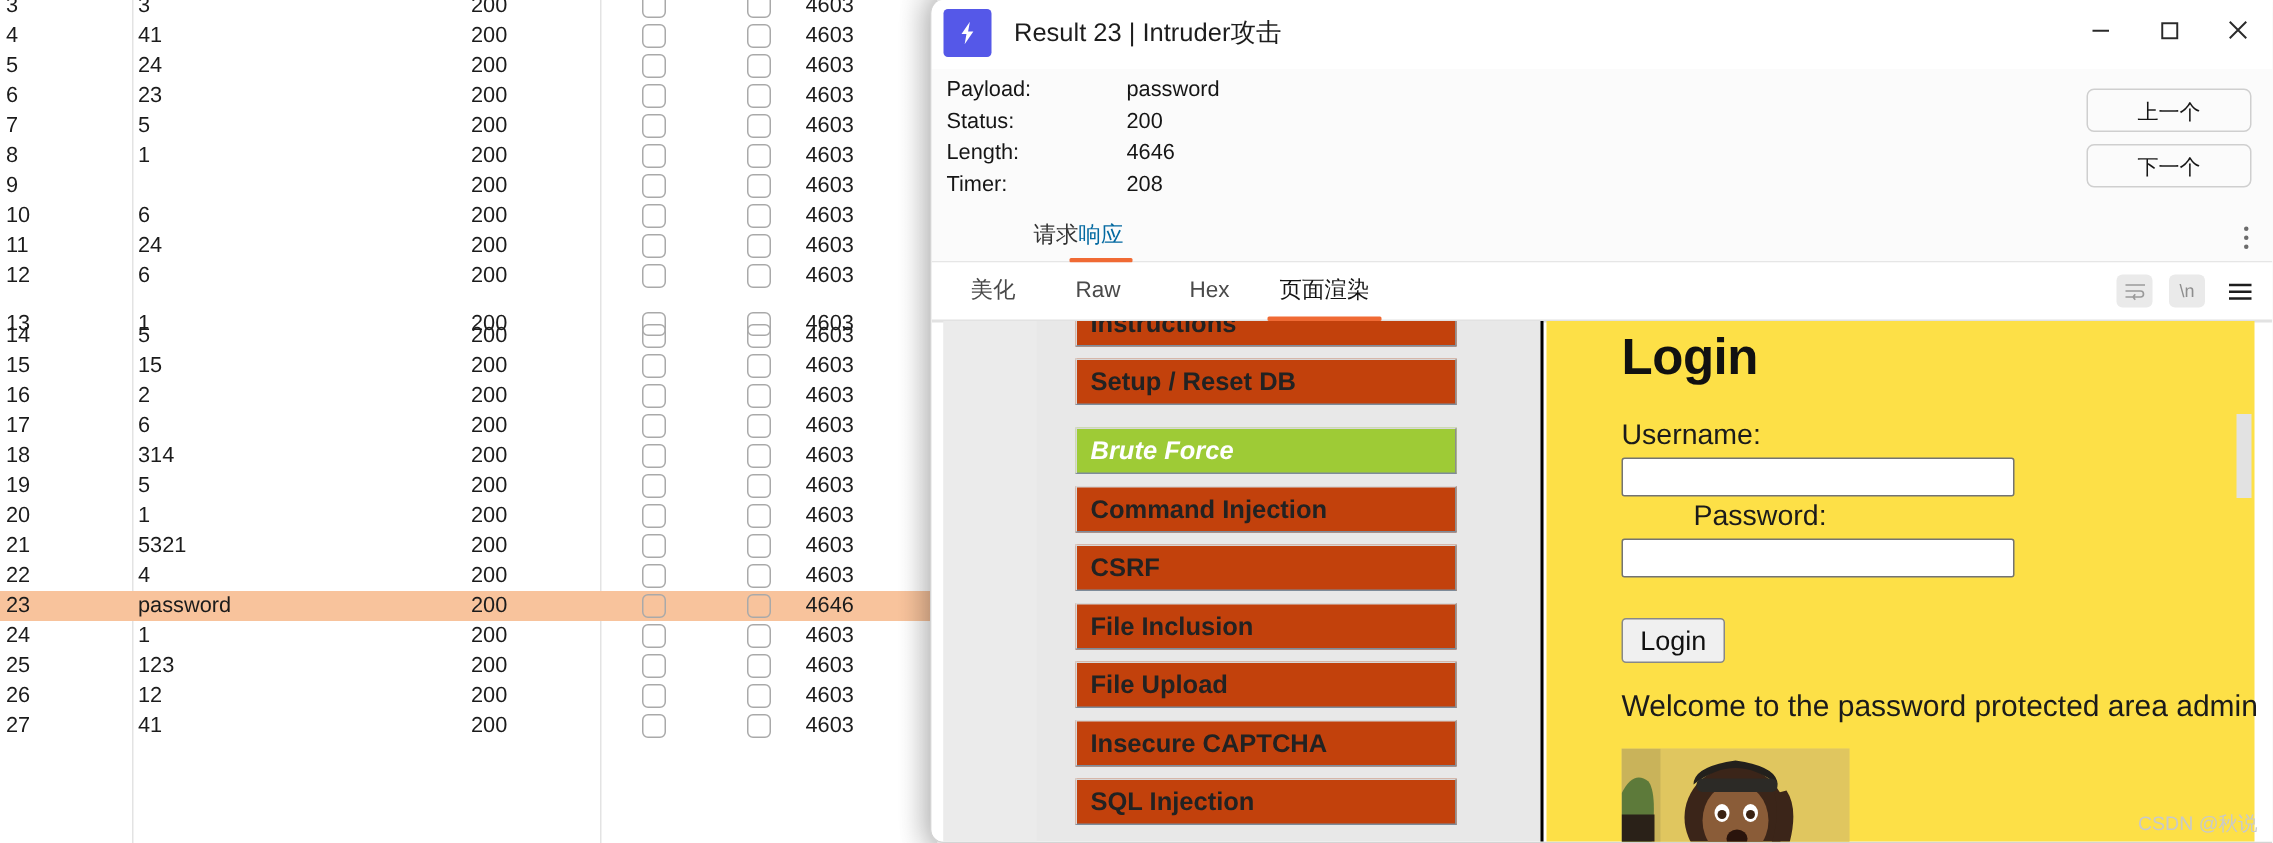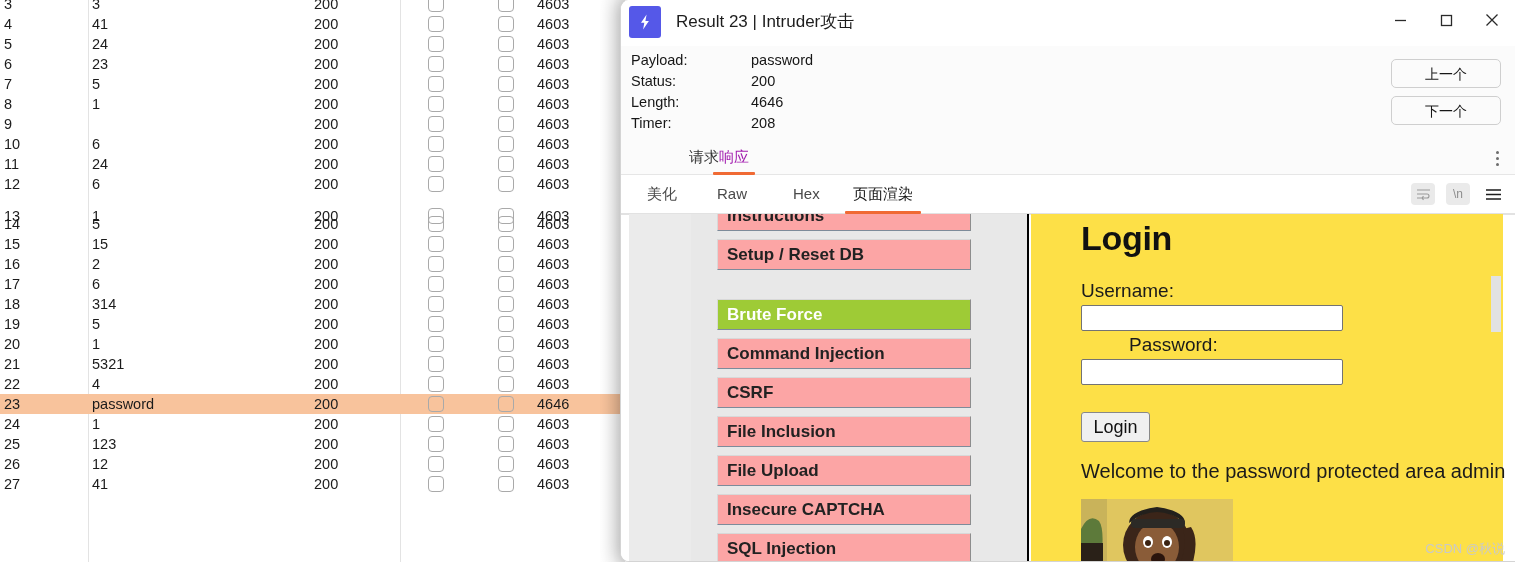--- a/index.html
+++ b/index.html
@@ -129,21 +129,21 @@
     border-bottom: 1px solid #e6e6e6;
   }
   .mtab {
     position: absolute; top: 0;
     height: 33px; line-height: 30px;
     font-size: 15px; color: #343434;
     cursor: pointer;
   }
   .mtab.t0 { left: 20px; margin-left: 48px; }
   .mtab.t1 { left: 98px; }
-  .mtab.active { color: #a21caf; }
+  .mtab.active { color: #0369a1; }
   .mtab.active::after {
     content: ""; position: absolute; left: -6px; right: -6px; bottom: 0;
     height: 3px; background: #f06a34; border-radius: 1px;
   }
   .kebab {
     position: absolute; right: 10px; top: 5px;
     width: 16px; height: 22px;
     display: flex; flex-direction: column; align-items: center; justify-content: center; gap: 3px;
     cursor: pointer;
   }
@@ -205,34 +205,34 @@
     background: #ebebeb;
   }
   .menu {
     position: absolute; left: 88px; top: -14px;
     width: 254px;
   }
   .menu-item {
     position: relative;
     height: 31px;
     margin-bottom: 8px;
-    background: #fca5a5;
+    background: #c2410c;
     border-top: 1px solid #d8d8d8;
     border-left: 1px solid #d8d8d8;
     border-right: 1px solid #8d8d8d;
     border-bottom: 1px solid #7d8b9a;
     font-family: "Liberation Sans", sans-serif;
     font-size: 17px; font-weight: bold;
     color: #222222;
     line-height: 29px;
     padding-left: 9px;
     white-space: nowrap; overflow: hidden;
     cursor: pointer;
   }
-  .menu-item.spaced { margin-top: 29px; }
+  .menu-item.spaced { margin-top: 15px; font-style: italic; }
   .menu-item.active {
     background: #9ecb36;
     color: #ffffff;
     border-bottom-color: #7d8b9a;
   }
   .dvwa-right {
     position: absolute; left: 410px; top: 0;
     right: 12px; height: 348px;
     background: #fde047;
   }

